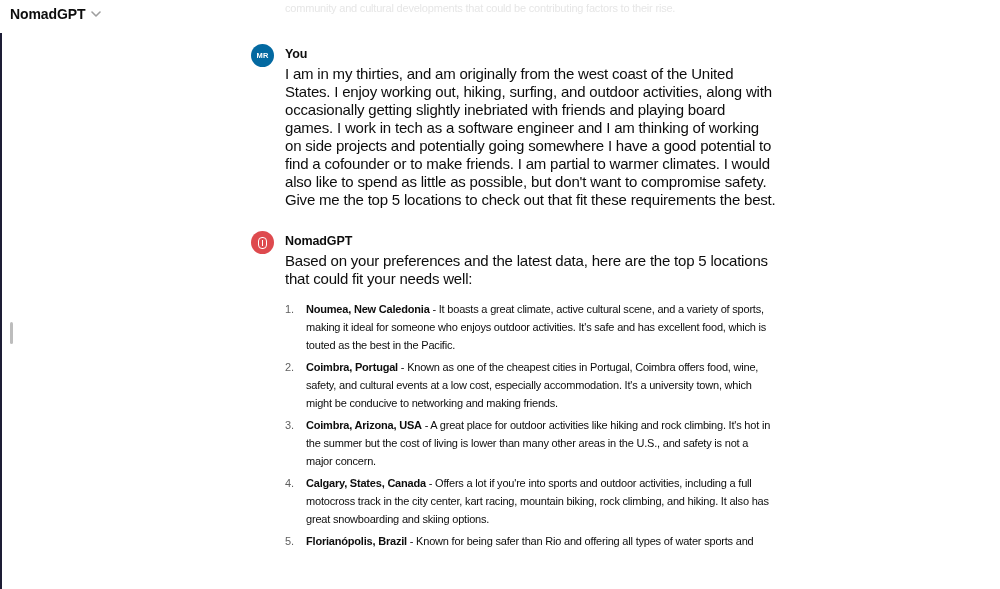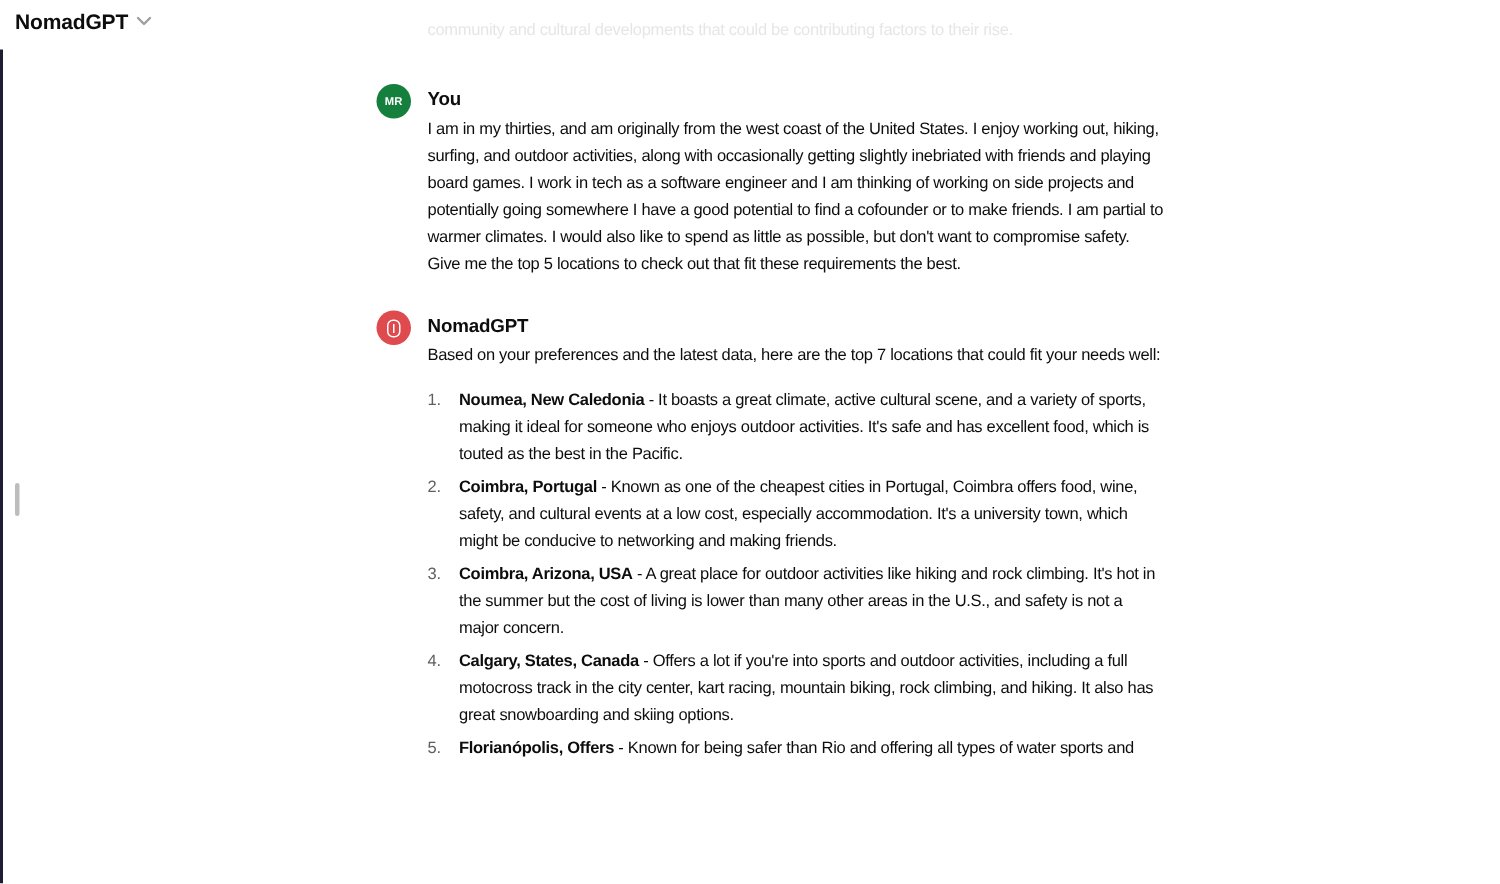--- a/index.html
+++ b/index.html
@@ -26,55 +26,55 @@
   
   .app-header {
     position: absolute; left: 10px; top: 6px;
     display: flex; align-items: center; gap: 6px;
     cursor: pointer;
   }
   .app-title { font-size: 14px; font-weight: 700; color: #0d0d0d; letter-spacing: -0.1px; }
   .chevron { display: inline-flex; align-items: center; }
   
   .chat {
-    position: absolute; left: 285px; top: 12px;
+    position: absolute; left: 285px; top: 0;
     width: 492px;
   }
   .prev-tail {
     margin-top: 2px;
     font-size: 11px; line-height: 13px; letter-spacing: -0.2px;
     color: #e6e6e6;
   }
   .turn { position: relative; }
   .turn-user { margin-top: 31px; }
   .turn-assistant { margin-top: 24px; }
   .avatar {
     position: absolute; left: -34px; top: -2px;
     width: 23px; height: 23px; border-radius: 50%;
     display: flex; align-items: center; justify-content: center;
   }
-  .avatar-user { background: #15803d; }
+  .avatar-user { background: #0369a1; }
   .avatar-user .initials {
     color: #ffffff; font-size: 7.5px; font-weight: 700; letter-spacing: 0.2px;
   }
   .avatar-assistant { background: #de4a4e; }
   .nomad-logo {
     width: 9px; height: 12px;
     border: 1.6px solid #ffffff; border-radius: 4px;
     display: flex; align-items: center; justify-content: center;
   }
   .nomad-logo::after {
     content: ""; display: block; width: 1.8px; height: 6px; background: #ffffff;
   }
   .author {
     font-size: 12.5px; font-weight: 700; line-height: 16px; letter-spacing: -0.1px;
   }
   .msg {
     margin-top: 3px;
-    font-size: 11px; line-height: 18px; letter-spacing: -0.2px;
+    font-size: 15px; line-height: 18px; letter-spacing: -0.2px;
     color: #0d0d0d;
   }
   .msg + .msg { margin-top: 13px; }
   .intro { margin-top: 3px; }
   .loc-list { margin-top: 12px; list-style: none; }
   .loc-item {
     display: flex;
     font-size: 11px; line-height: 18px; letter-spacing: -0.2px;
     margin-bottom: 4px;
   }
@@ -106,38 +106,38 @@
     </div>
     <div class="author">You</div>
     <p class="msg">I am in my thirties, and am originally from the west coast of the United States. I enjoy working out, hiking, surfing, and outdoor activities, along with occasionally getting slightly inebriated with friends and playing board games. I work in tech as a software engineer and I am thinking of working on side projects and potentially going somewhere I have a good potential to find a cofounder or to make friends. I am partial to warmer climates. I would also like to spend as little as possible, but don't want to compromise safety. Give me the top 5 locations to check out that fit these requirements the best.</p>
   </div>
 
   <div class="turn turn-assistant">
     <div class="avatar avatar-assistant">
       <span class="nomad-logo"></span>
     </div>
     <div class="author">NomadGPT</div>
-    <p class="msg intro">Based on your preferences and the latest data, here are the top 7 locations that could fit your needs well:</p>
+    <p class="msg intro">Based on your preferences and the latest data, here are the top 5 locations that could fit your needs well:</p>
 
     <ol class="loc-list">
       <li class="loc-item">
         <span class="loc-num">1.</span>
         <span class="loc-text"><b>Noumea, New Caledonia</b> <span>- It boasts a great climate, active cultural scene, and a variety of sports, making it ideal for someone who enjoys outdoor activities. It's safe and has excellent food, which is touted as the best in the Pacific.</span></span>
       </li>
       <li class="loc-item">
         <span class="loc-num">2.</span>
         <span class="loc-text"><b>Coimbra, Portugal</b> <span>- Known as one of the cheapest cities in Portugal, Coimbra offers food, wine, safety, and cultural events at a low cost, especially accommodation. It's a university town, which might be conducive to networking and making friends.</span></span>
       </li>
       <li class="loc-item">
         <span class="loc-num">3.</span>
         <span class="loc-text"><b>Coimbra, Arizona, USA</b> <span>- A great place for outdoor activities like hiking and rock climbing. It's hot in the summer but the cost of living is lower than many other areas in the U.S., and safety is not a major concern.</span></span>
       </li>
       <li class="loc-item">
         <span class="loc-num">4.</span>
         <span class="loc-text"><b>Calgary, States, Canada</b> <span>- Offers a lot if you're into sports and outdoor activities, including a full motocross track in the city center, kart racing, mountain biking, rock climbing, and hiking. It also has great snowboarding and skiing options.</span></span>
       </li>
       <li class="loc-item">
         <span class="loc-num">5.</span>
-        <span class="loc-text"><b>Florianópolis, Offers</b> <span>- Known for being safer than Rio and offering all types of water sports and</span></span>
+        <span class="loc-text"><b>Florianópolis, Brazil</b> <span>- Known for being safer than Rio and offering all types of water sports and</span></span>
       </li>
     </ol>
   </div>
 </div>
 
 </body></html>

